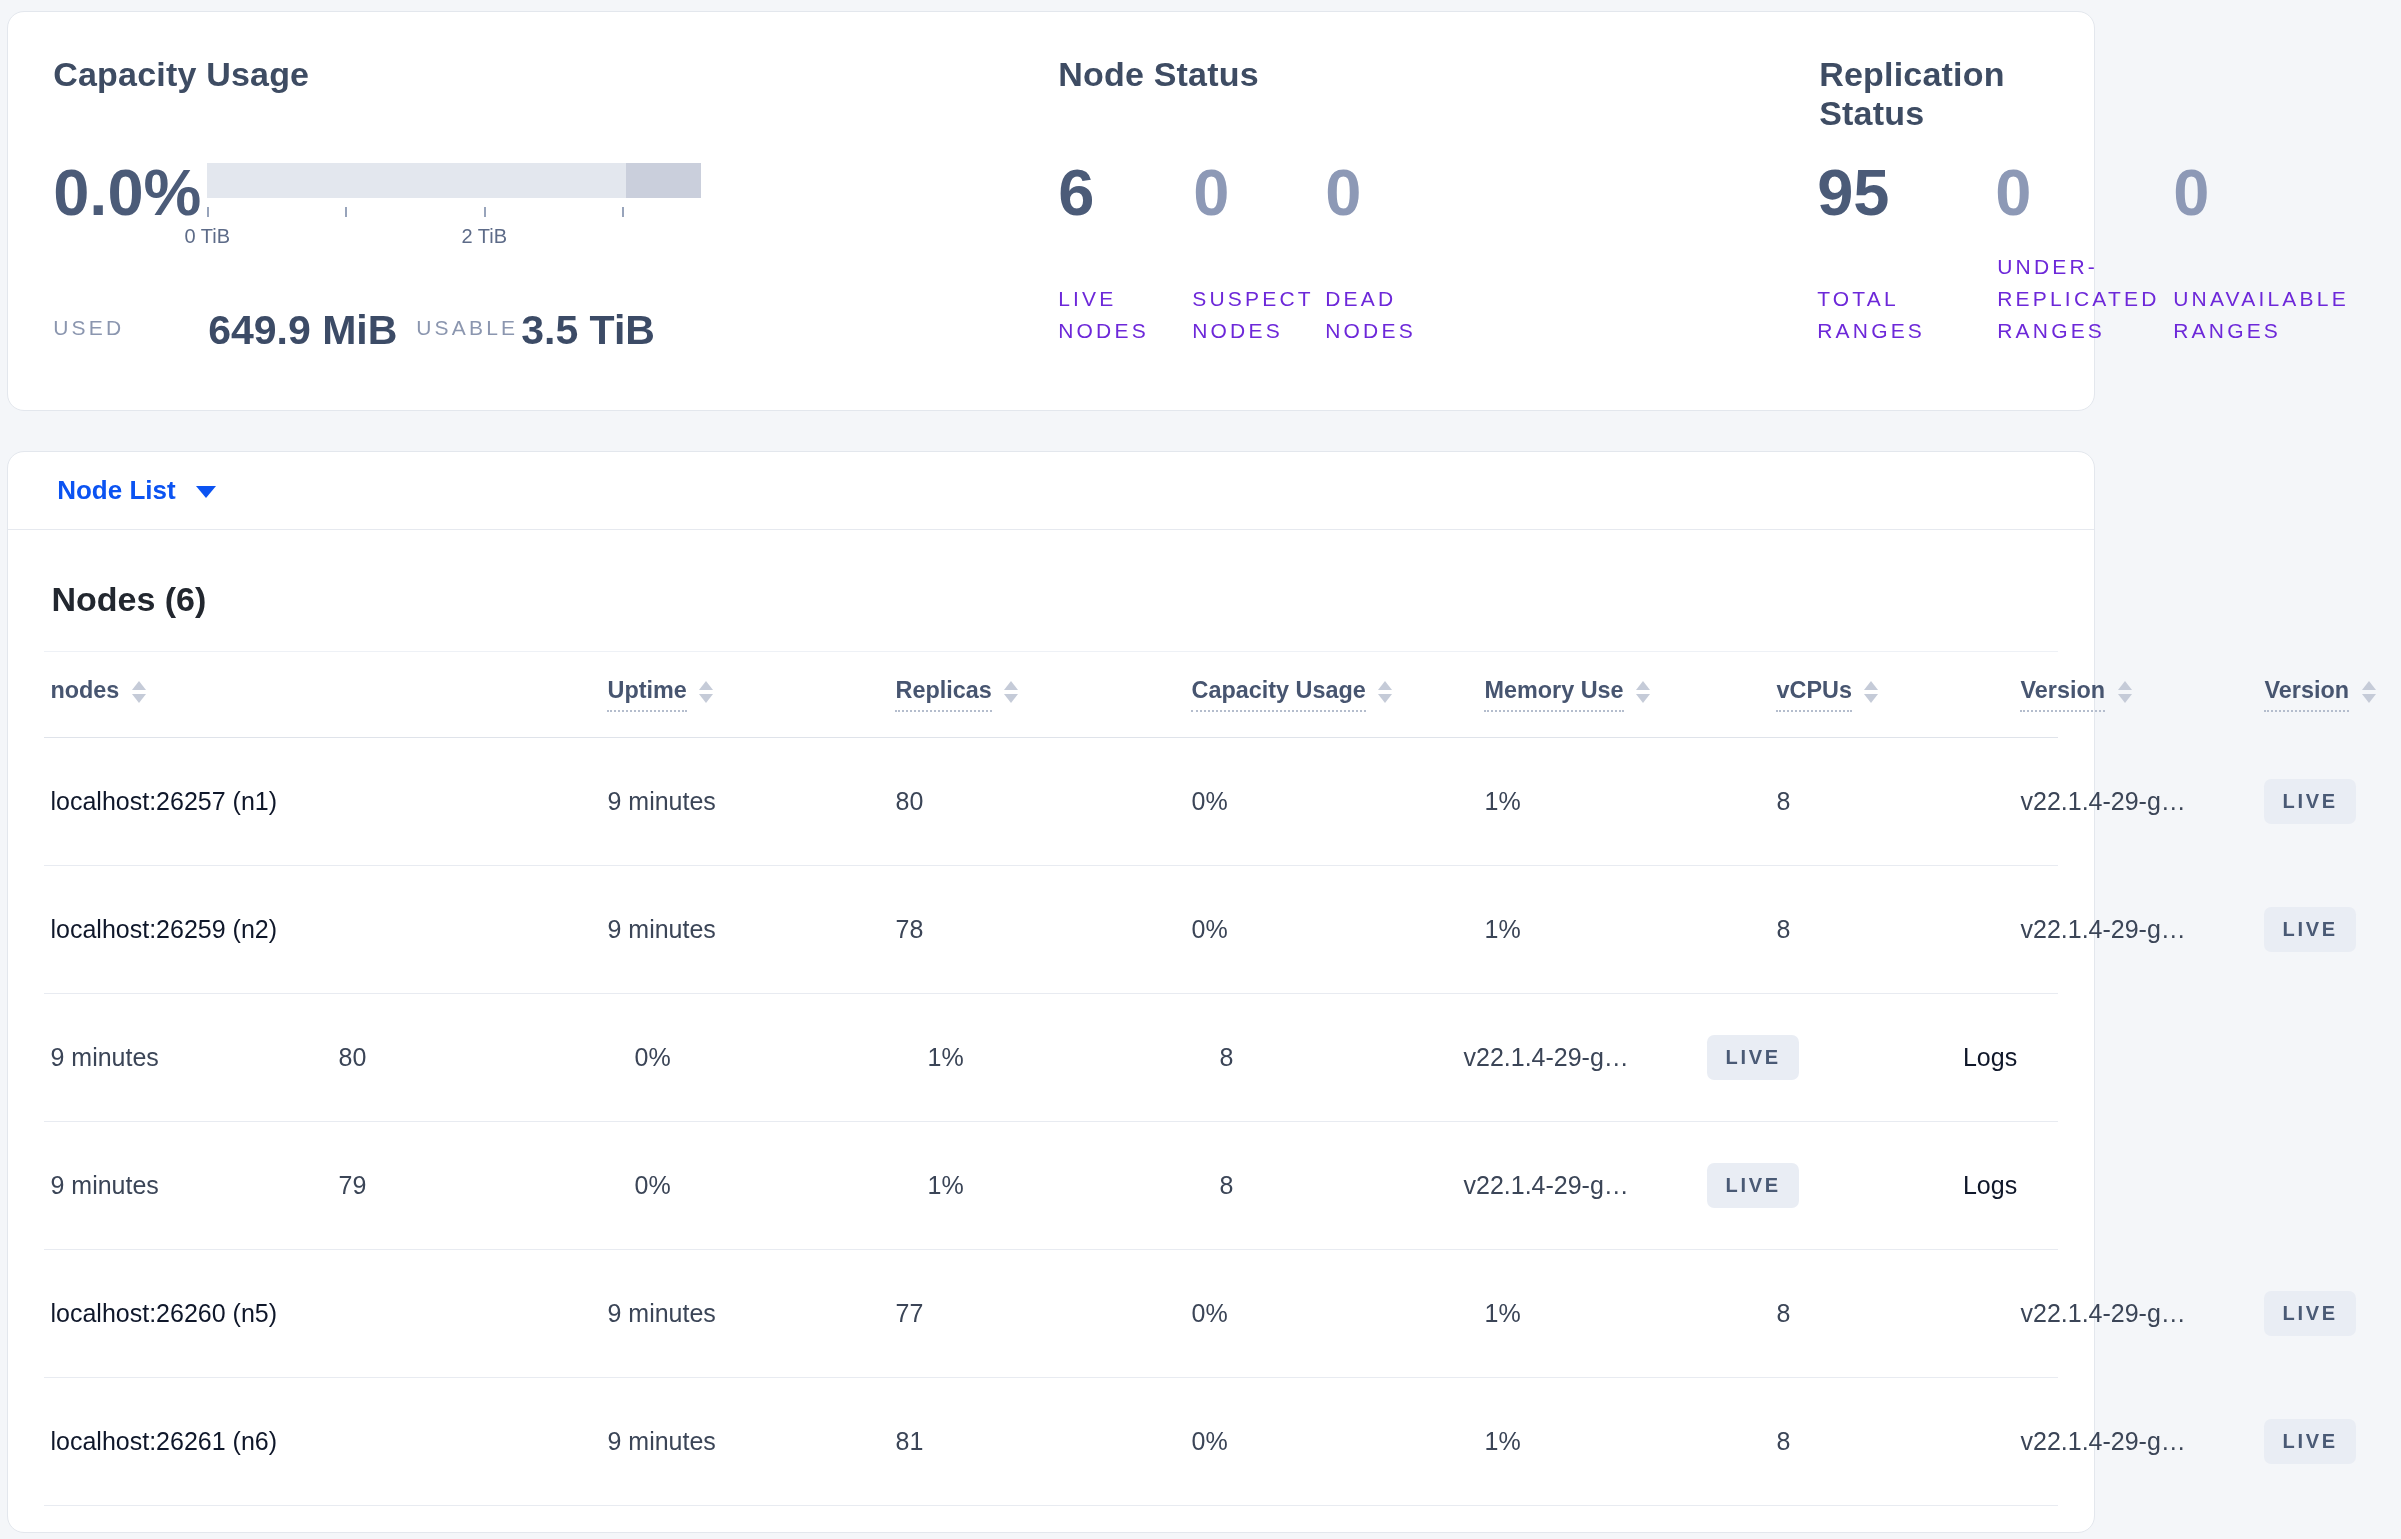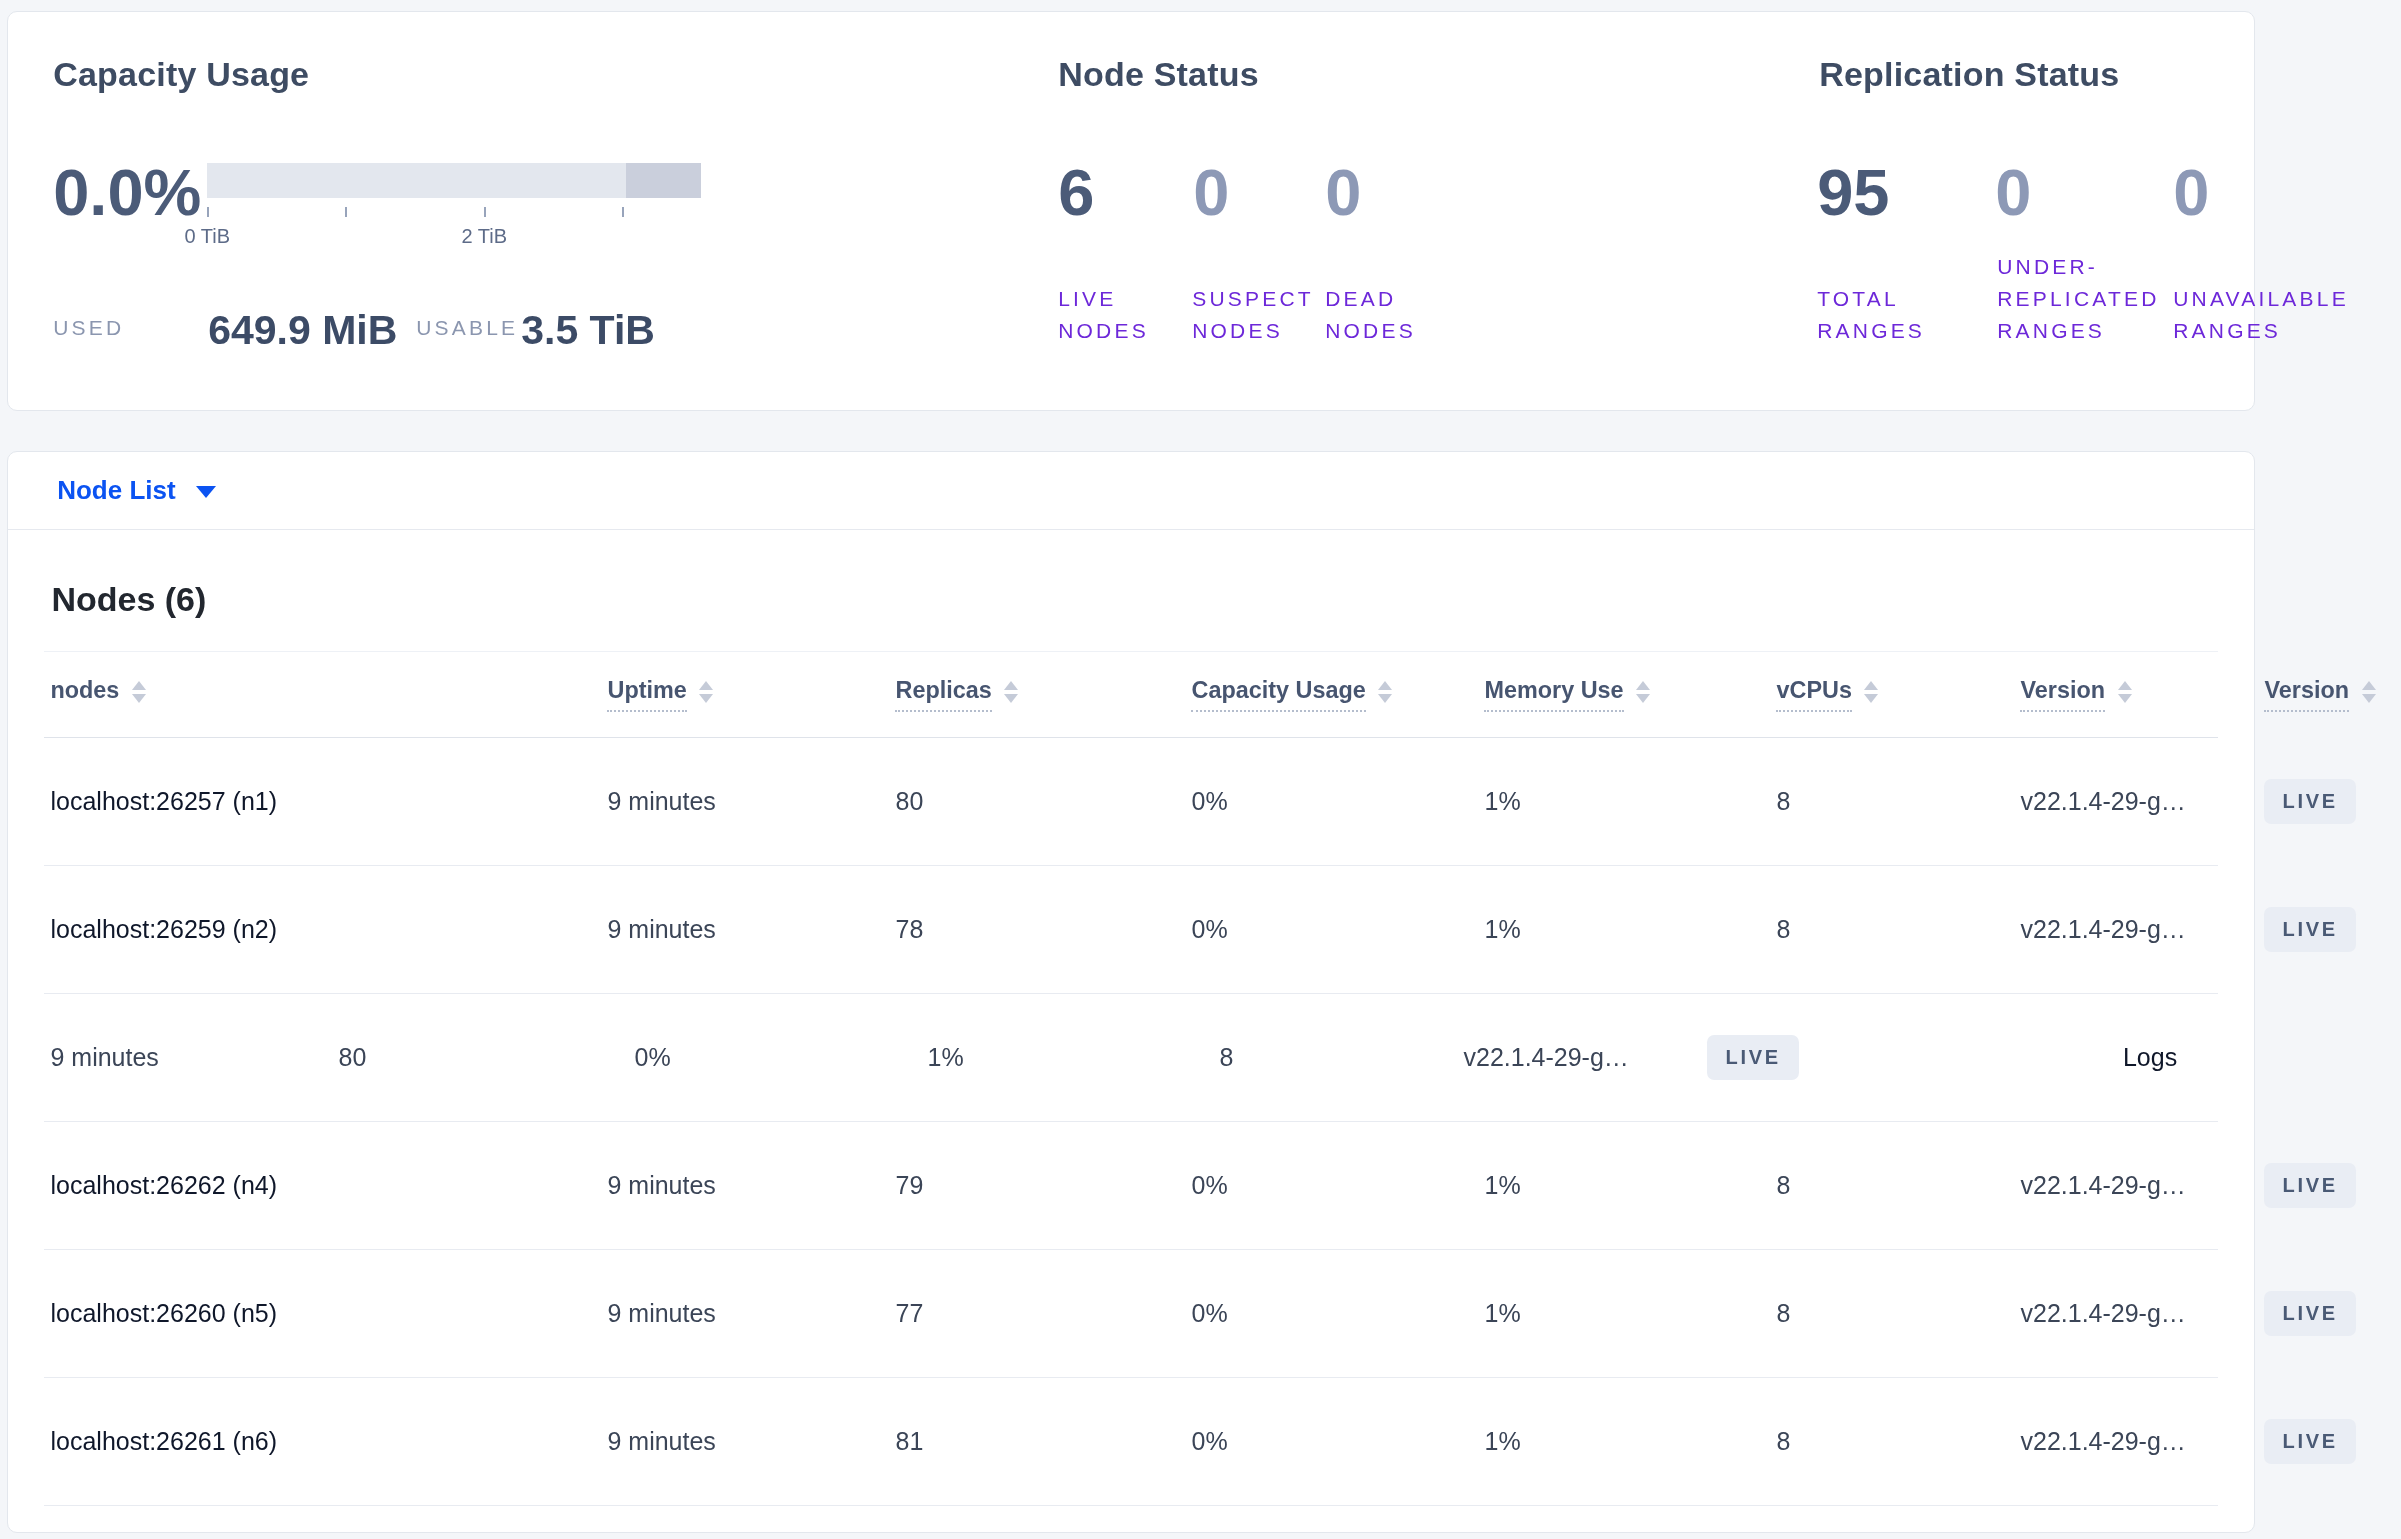--- a/index.html
+++ b/index.html
@@ -4,22 +4,22 @@
 <style>
   * { margin:0; padding:0; box-sizing:border-box; }
   html,body { width:2401px; height:1540px; overflow:hidden; }
   body {
     background:#f4f6f9;
     font-family:"Liberation Sans", sans-serif;
     color:#3b4557;
     position:relative;
   }
   .card {
-    position:absolute; left:7.2px; width:2248px;
-    background:#ffffff; border:1.8px solid #e3e7ed; border-radius:10px;
+    position:absolute; left:7.2px; width:2088px;
+    background:#ffffff; border:1.8px solid #e3e7ed; border-radius:17px;
   }
   
   #summary-card { top:10.8px; height:400px; }
   .panel-title {
     position:absolute; top:43px;
     font-size:34px; font-weight:700; color:#3e4c63; letter-spacing:0.2px;
   }
   .big-num {
     position:absolute; top:148px; line-height:1;
     font-size:65px; font-weight:700; color:#4b5b78;
@@ -220,21 +220,20 @@
           <div class="cell c-replicas cellv">80</div>
           <div class="cell c-capacity cellv">0%</div>
           <div class="cell c-memory cellv">1%</div>
           <div class="cell c-vcpus cellv">8</div>
           <div class="cell c-version cellv">v22.1.4-29-g…</div>
           <div class="cell c-status"><span class="badge">LIVE</span></div>
           <div class="cell c-logs"><a class="tlink">Logs</a></div>
         </div>
 
         <div class="trow tbody-row">
-          <div class="cell c-node"><a class="tlink">localhost:26262 (n4)</a></div>
           <div class="cell c-uptime cellv">9 minutes</div>
           <div class="cell c-replicas cellv">79</div>
           <div class="cell c-capacity cellv">0%</div>
           <div class="cell c-memory cellv">1%</div>
           <div class="cell c-vcpus cellv">8</div>
           <div class="cell c-version cellv">v22.1.4-29-g…</div>
           <div class="cell c-status"><span class="badge">LIVE</span></div>
           <div class="cell c-logs"><a class="tlink">Logs</a></div>
         </div>
 

